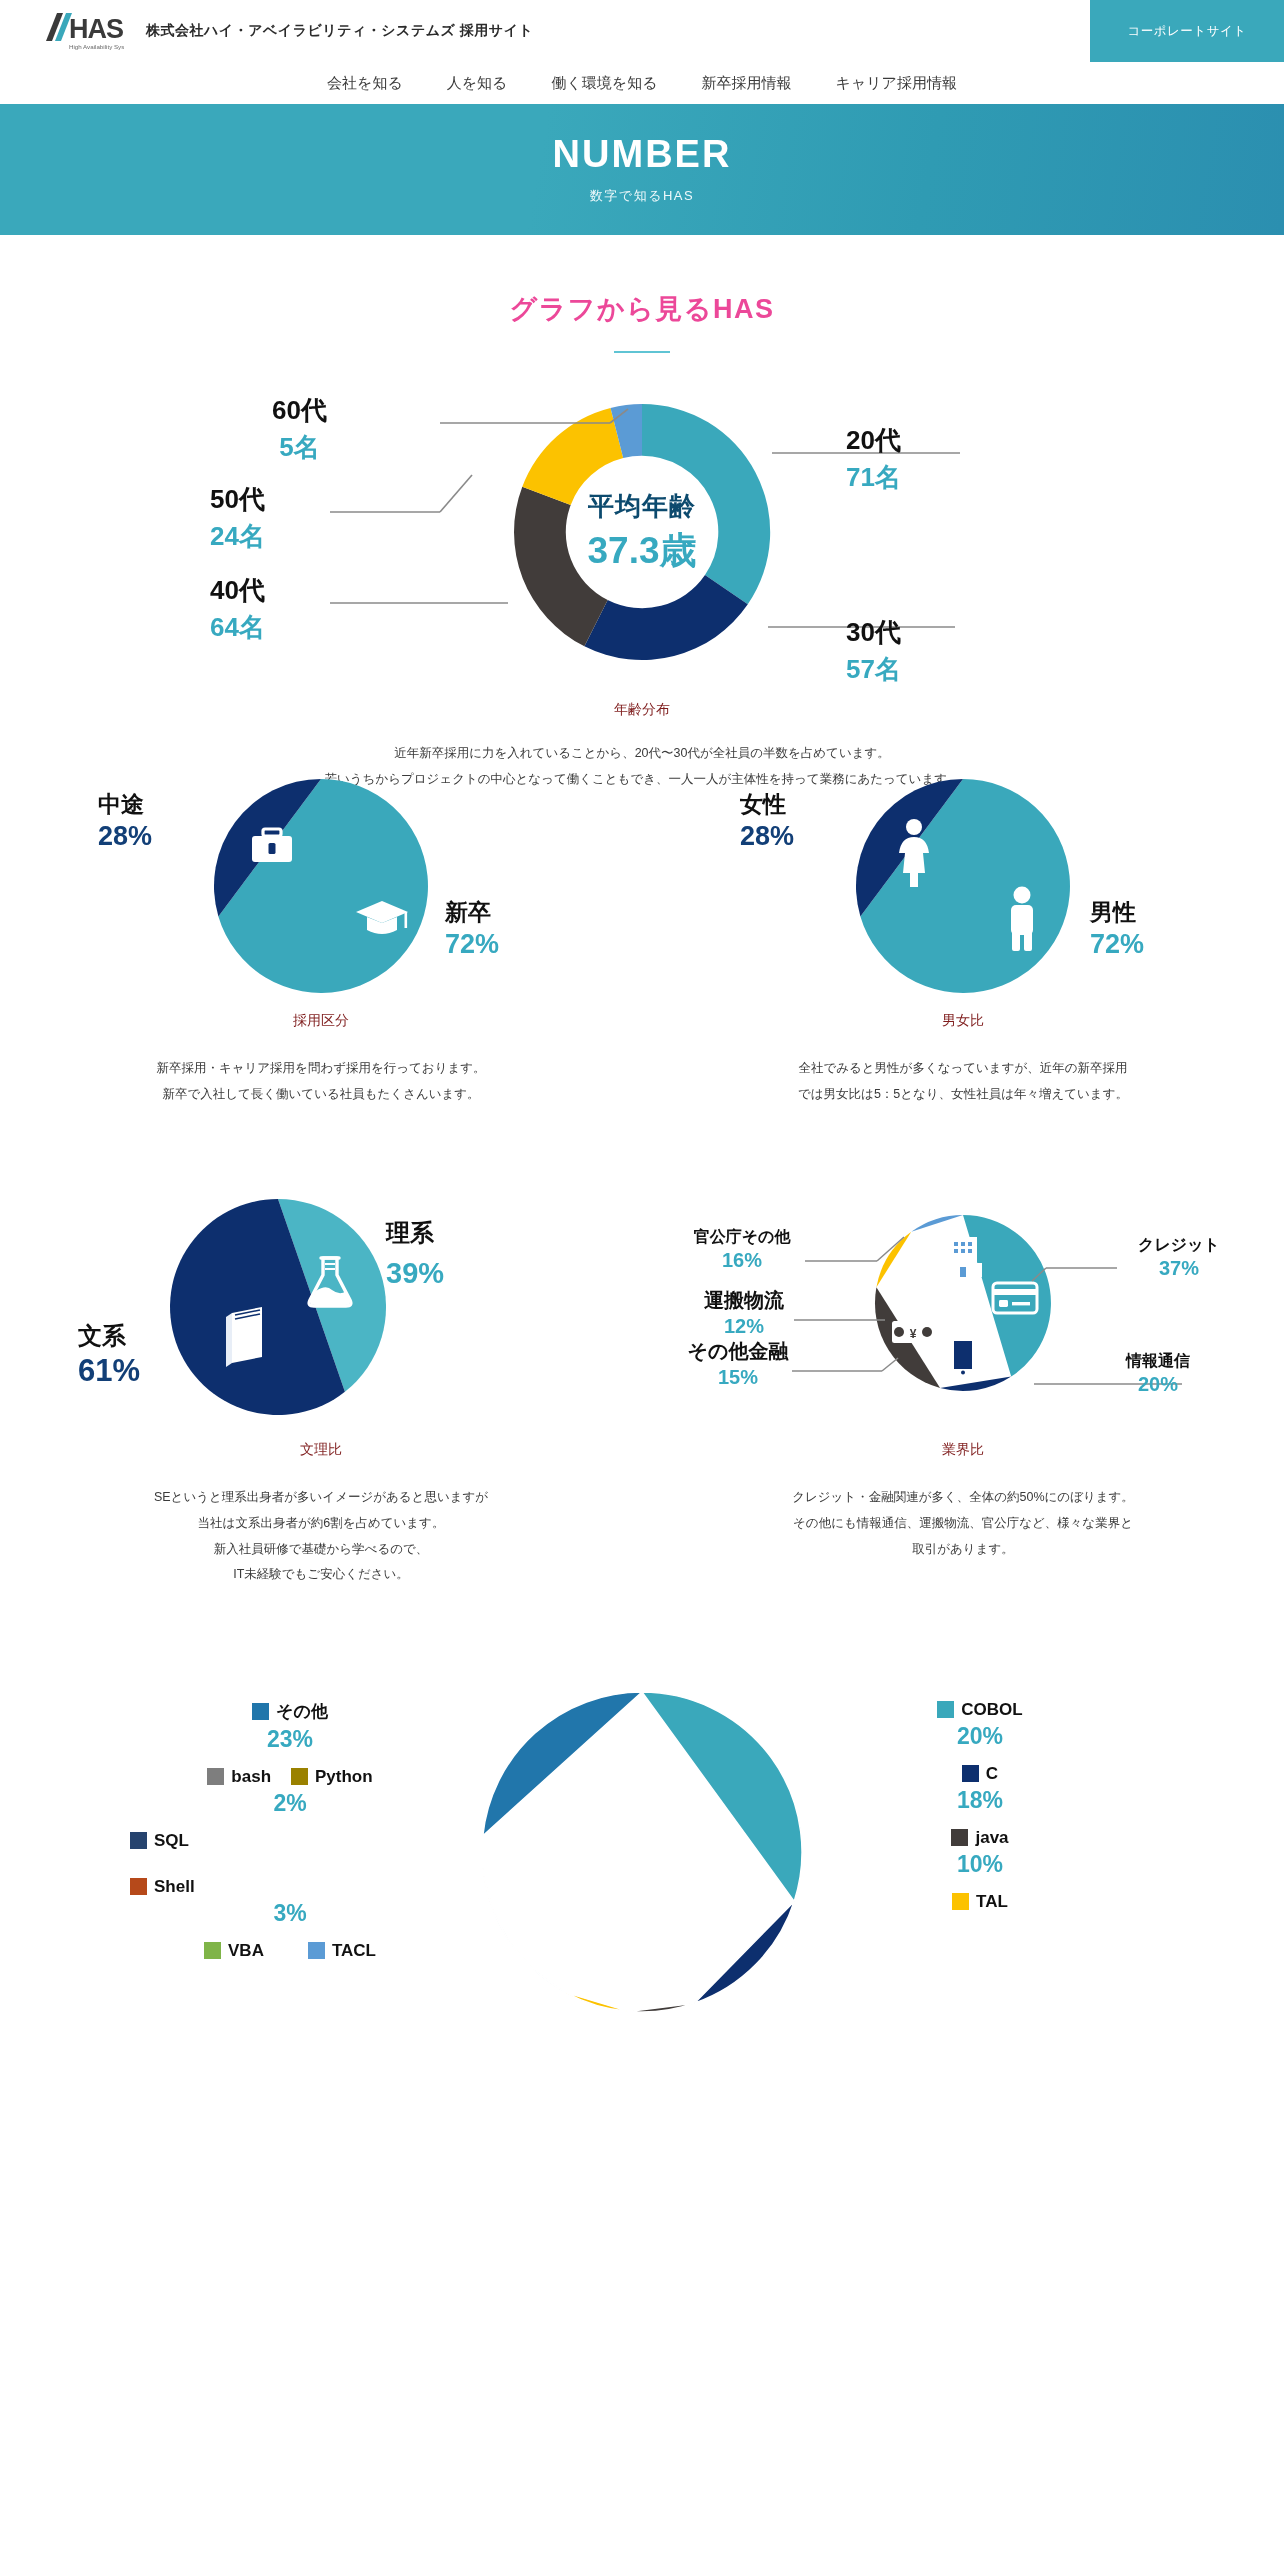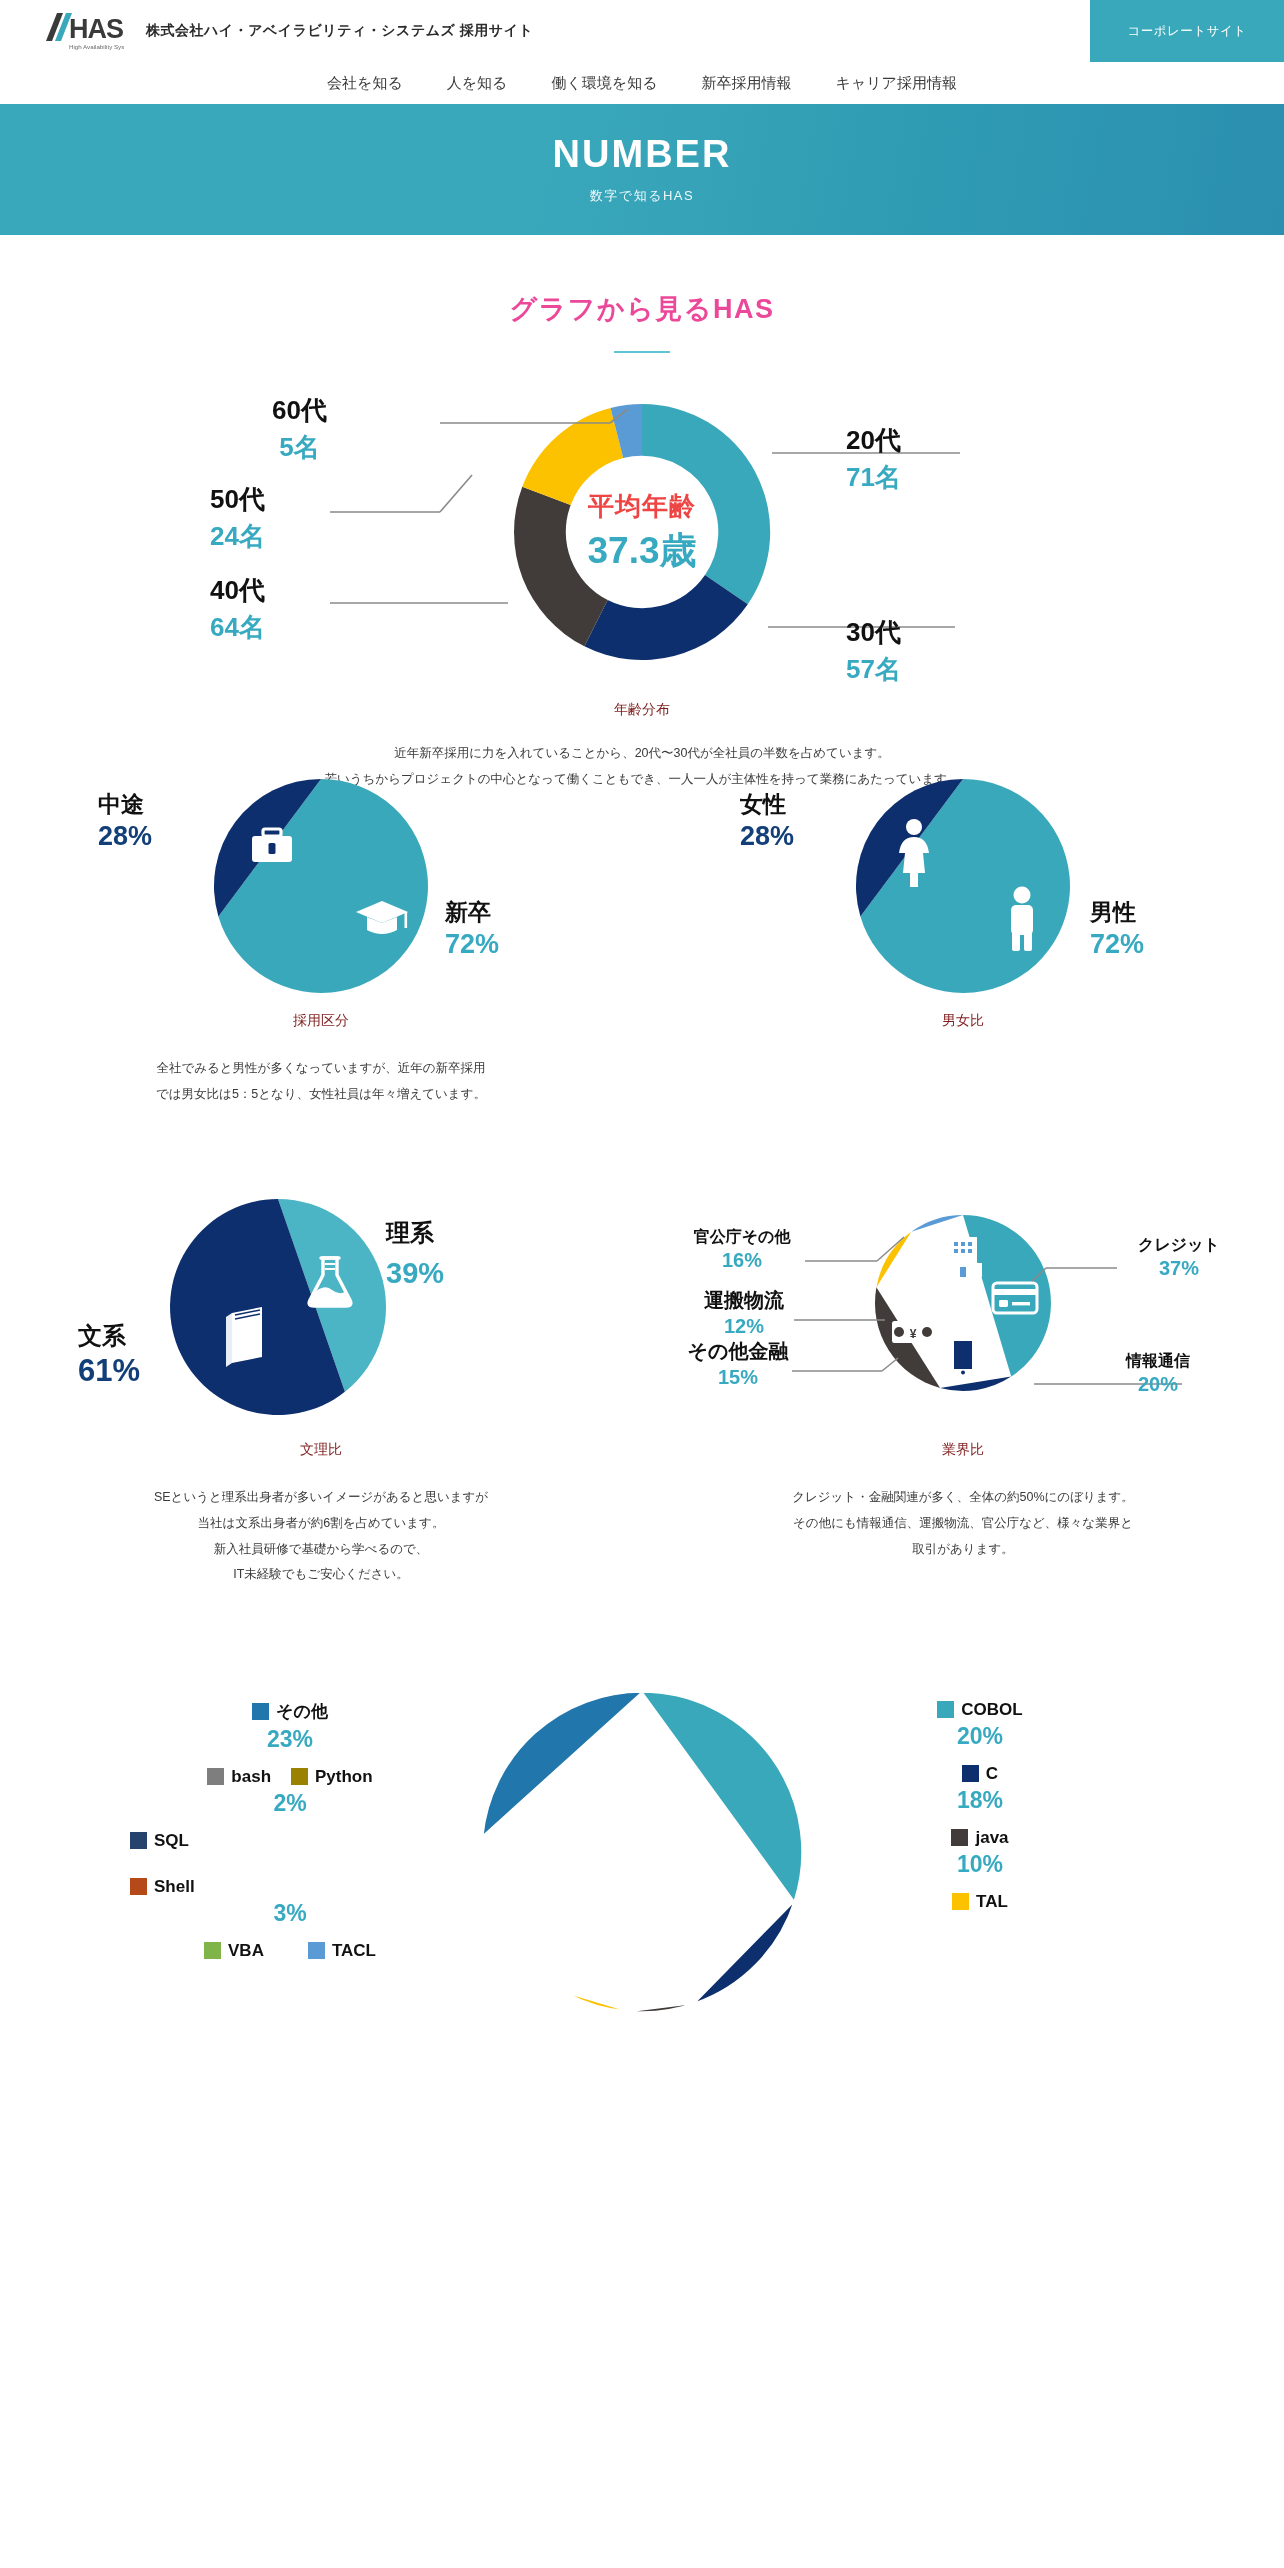--- a/index.html
+++ b/index.html
@@ -128,21 +128,21 @@
         <line x1="610" y1="36" x2="628" y2="22" stroke="#8a8a8a" stroke-width="1.6"></line>
         <line x1="472" y1="88" x2="440" y2="125" stroke="#8a8a8a" stroke-width="1.6"></line>
         <line x1="440" y1="125" x2="330" y2="125" stroke="#8a8a8a" stroke-width="1.6"></line>
         <line x1="508" y1="216" x2="330" y2="216" stroke="#8a8a8a" stroke-width="1.6"></line>
         <line x1="772" y1="66" x2="960" y2="66" stroke="#8a8a8a" stroke-width="1.6"></line>
         <line x1="768" y1="240" x2="955" y2="240" stroke="#8a8a8a" stroke-width="1.6"></line>
       </svg>
 
       
       <div style="position:absolute;left:642px;top:145px;transform:translate(-50%,-50%);text-align:center;">
-        <div style="font-size:26px;font-weight:bold;color:#ef4444;letter-spacing:1px;">平均年齢</div>
+        <div style="font-size:26px;font-weight:bold;color:#0c4a6e;letter-spacing:1px;">平均年齢</div>
         <div style="font-size:37px;font-weight:bold;color:#37a9c0;margin-top:2px;"><span>37.3歳</span></div>
       </div>
 
       
       <div class="lbl" style="left:272px;top:6px;">
         <div class="lbl-cat" style="font-size:26px;">60代</div>
         <div class="lbl-val" style="font-size:26px;text-align:center;margin-top:2px;">5名</div>
       </div>
       <div class="lbl" style="left:210px;top:95px;">
         <div class="lbl-cat" style="font-size:26px;">50代</div>
@@ -232,20 +232,24 @@
         <div class="lbl" style="left:448px;top:118px;">
           <div class="lbl-cat" style="font-size:23px;">男性</div>
           <div class="lbl-val" style="font-size:27px;text-align:center;margin-top:1px;">72%</div>
         </div>
       </div>
       <div class="chart-caption">男女比</div>
     </div>
   </div>
 
   <div class="desc-row">
+    <div class="chart-desc" style="margin-top:0;">
+      <div>新卒採用・キャリア採用を問わず採用を行っております。</div>
+      <div>新卒で入社して長く働いている社員もたくさんいます。</div>
+    </div>
     <div class="chart-desc" style="margin-top:0;">
       <div>全社でみると男性が多くなっていますが、近年の新卒採用</div>
       <div>では男女比は5：5となり、女性社員は年々増えています。</div>
     </div>
   </div>
 
   <div class="row3">
 
     <div>
       <div class="pie-stage" style="height:228px;">

